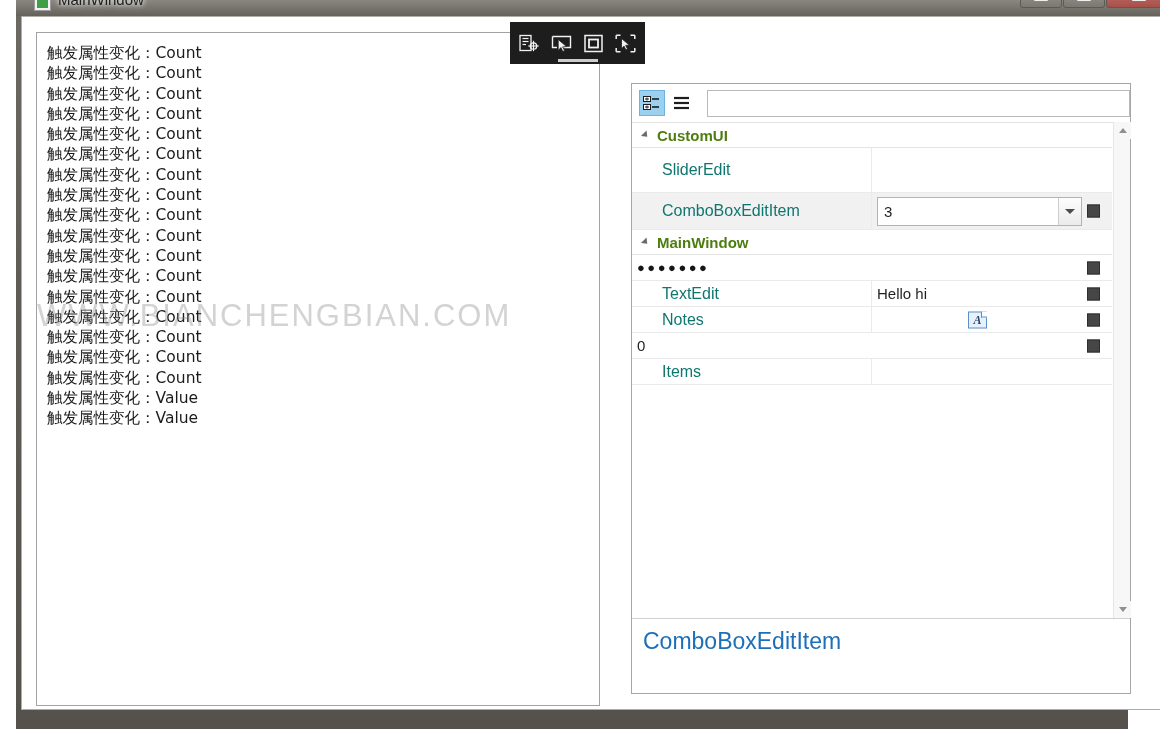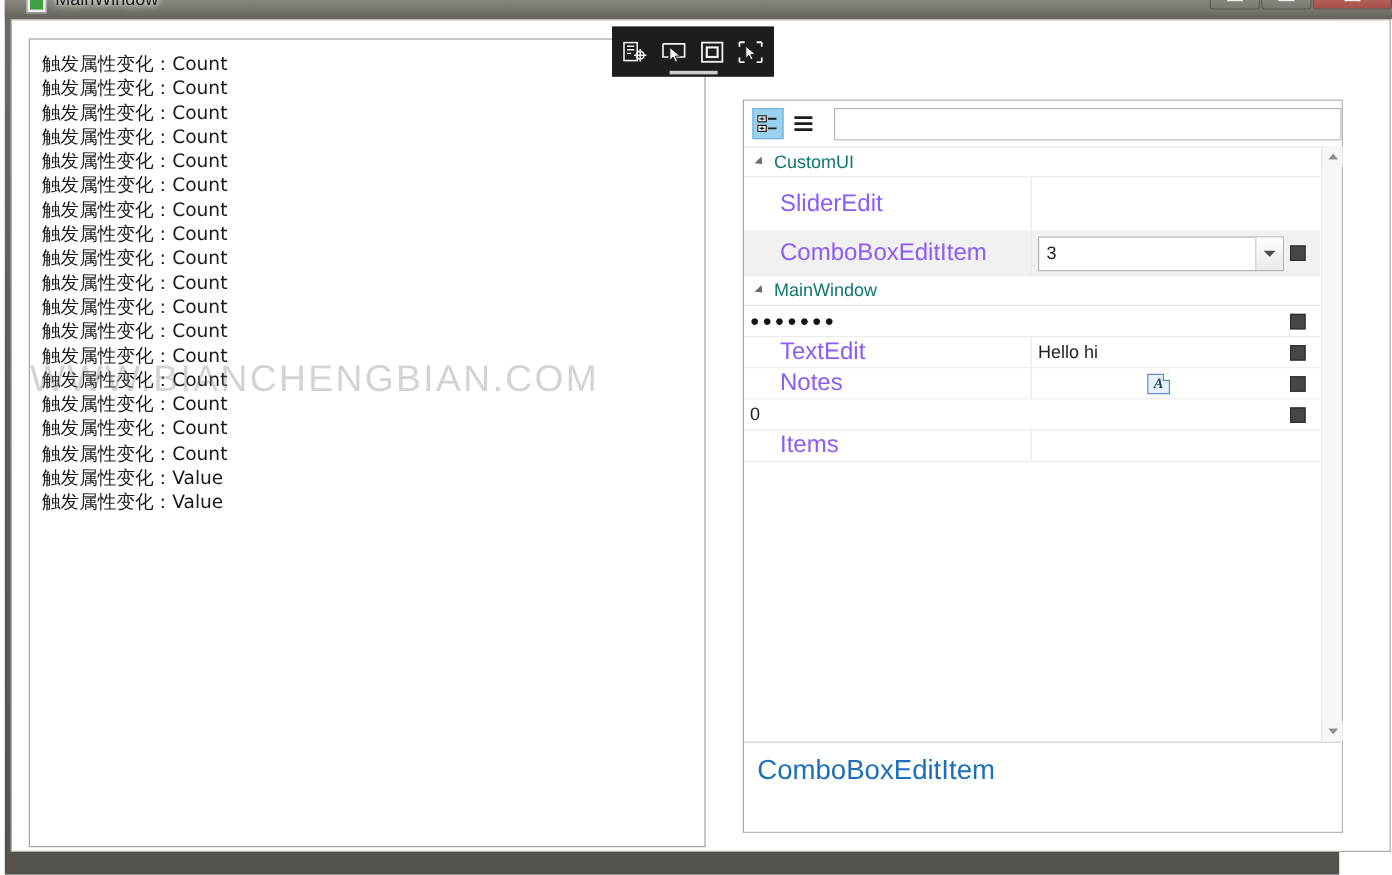--- a/index.html
+++ b/index.html
@@ -13,21 +13,21 @@
   #root {
     position: relative;
     width: 1160px;
     height: 729px;
     background: #ffffff;
   }
 
   
   .os-window {
     position: absolute;
-    left: 4px; top: 0;
+    left: 16px; top: 0;
     width: 1112px; height: 729px;
     background: linear-gradient(to bottom, #6d6a64 0%, #5f5c56 40%, #55524d 100%);
     box-sizing: border-box;
   }
   .titlebar {
     position: absolute;
     left: 0; top: 0;
     width: 1160px; height: 16px;
     background: linear-gradient(to bottom, #8a8780 0%, #74716b 60%, #64615b 100%);
     overflow: hidden;
@@ -224,37 +224,37 @@
   .cat-arrow {
     width: 0; height: 0;
     border-left: 5px solid #6a6a6a;
     border-top: 4px solid transparent;
     border-bottom: 4px solid transparent;
     transform: rotate(45deg);
     margin-right: 9px;
   }
   .cat-label {
     font-size: 15px;
-    font-weight: normal;
-    color: #0f766e;
+    font-weight: bold;
+    color: #4d7c0f;
   }
 
   .prop-row {
     display: flex;
     border-bottom: 1px solid #eaeaea;
     box-sizing: border-box;
     background: #ffffff;
     min-height: 26px;
   }
   .prop-row.alt { background: #f1f1f1; }
   .prop-name {
     width: 240px;
     flex: 0 0 240px;
-    font-size: 20px;
-    color: #8b5cf6;
+    font-size: 16px;
+    color: #0f766e;
     padding-left: 30px;
     display: flex;
     align-items: center;
     box-sizing: border-box;
     border-right: 1px solid #eaeaea;
   }
   .prop-val {
     flex: 1;
     display: flex;
     align-items: center;

